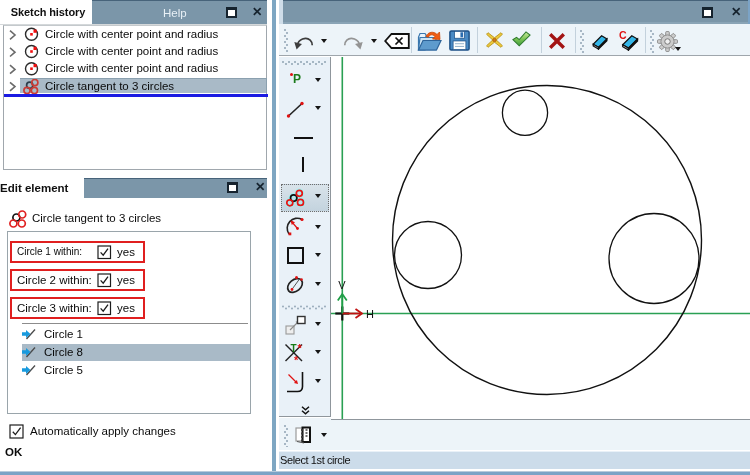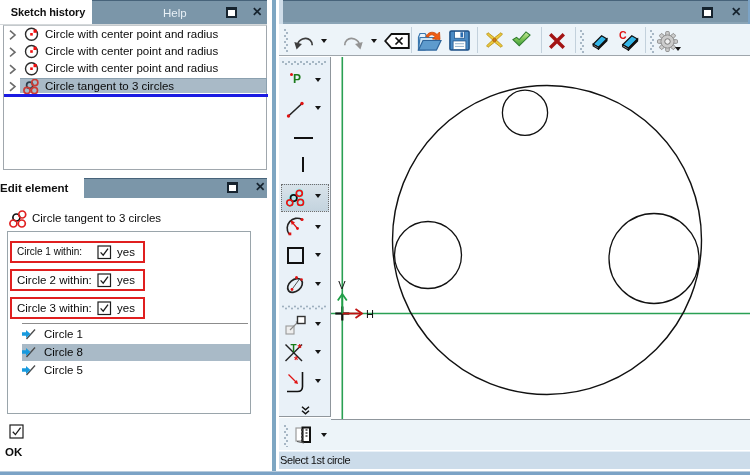--- a/index.html
+++ b/index.html
@@ -129,20 +129,21 @@
   </svg>
   <div class="abs" style="left:44px;top:328px;font-size:11.5px">Circle 1</div>
   <div class="abs" style="left:44px;top:346px;font-size:11.5px">Circle 8</div>
   <div class="abs" style="left:44px;top:364px;font-size:11.5px">Circle 5</div>
 </div>
 
 <svg class="abs" style="left:9px;top:424px" width="16" height="16" viewBox="0 0 16 16">
   <rect x="1" y="1" width="13" height="13" fill="#fff" stroke="#1d1d1d" stroke-width="1.2"></rect>
   <polyline points="3.8,7.8 6.4,10.6 11.6,3.6" fill="none" stroke="#1d1d1d" stroke-width="1.3"></polyline>
 </svg>
+<div class="abs" style="left:30px;top:425px;font-size:11.5px">Automatically apply changes</div>
 <div class="abs" style="left:5px;top:446px;font-size:11.5px;font-weight:bold">OK</div>
 
 <div class="abs" style="left:268px;top:0;width:4px;height:470.5px;background:#fff"></div>
 <div class="abs" style="left:272px;top:0;width:3.5px;height:470.5px;background:#7ea6c2"></div>
     <div class="abs" style="left:275.5px;top:0;width:3.5px;height:470.5px;background:#fff"></div>
 <div class="abs" style="left:0;top:470.5px;width:750px;height:4.5px;background:#7ba3c6;border-top:1px solid #b7cbdc"></div>
 
 <div class="abs hdr" style="left:279px;top:0;width:471px;height:24px;border-bottom:2.5px solid #8aa4b6"></div>
     <div class="abs" style="left:747.5px;top:0;width:2.5px;height:24px;background:#7ba3c6"></div>
 <div class="abs" style="left:279px;top:0;width:4px;height:24px;background:#cfdde9"></div>

